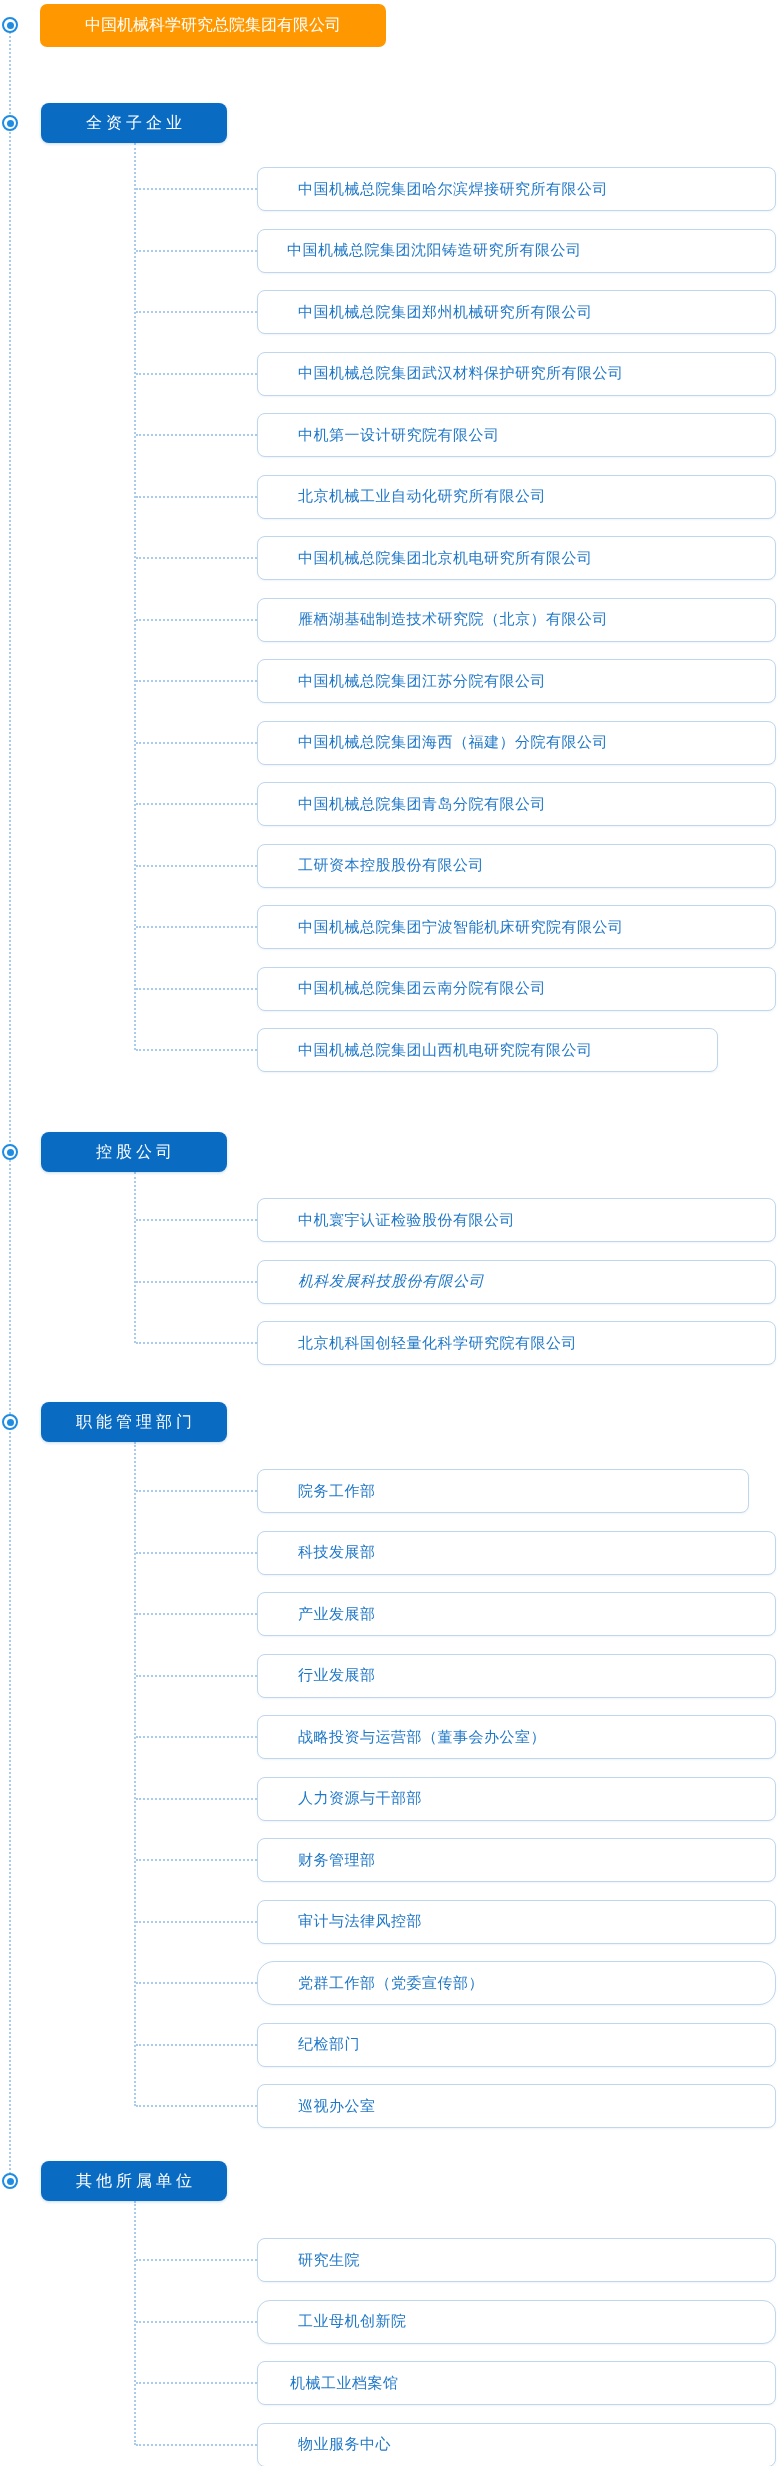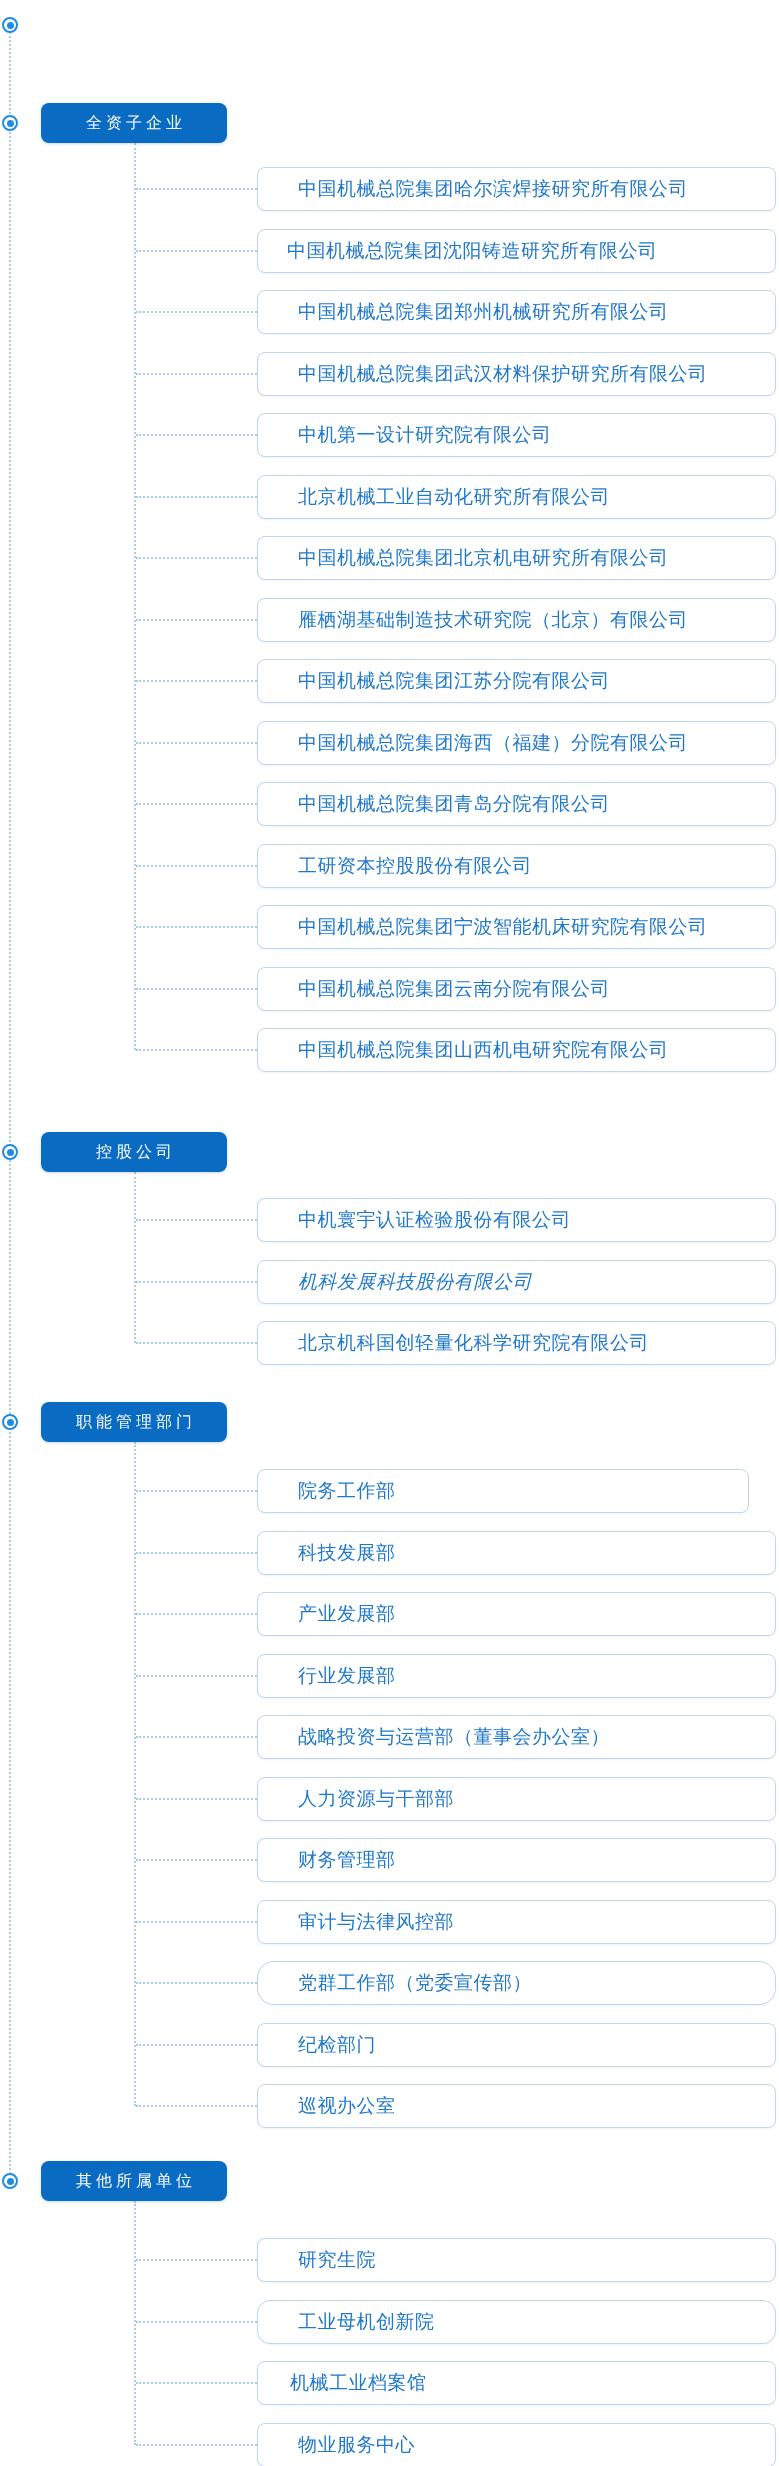--- a/index.html
+++ b/index.html
@@ -54,21 +54,21 @@
     box-shadow:0 1px 3px rgba(10,107,194,0.25);
     z-index:1;
   }
   .item-box{
     position:absolute;
     box-sizing:border-box;
     background:#ffffff;
     border:1px solid var(--item-border,#BFD6EC);
     border-radius:8px;
     color:var(--item-text,#1F78C8);
-    font-size:19px;
+    font-size:15px;
     letter-spacing:0.5px;
     display:flex;align-items:center;
     padding-left:40px;
     white-space:nowrap;
     box-shadow:0 1px 2px rgba(120,160,200,0.12);
     cursor:pointer;
     z-index:1;
   }
   .vline{
     position:absolute;width:0;
@@ -84,20 +84,21 @@
 </head>
 <body>
 
 <div id="org-chart">
   <div class="main-line"></div>
 
   <span class="bullet" style="left:2px;top:17px;">
     <span class="bullet-dot"></span>
   </span>
 
+  <div class="root-box">中国机械科学研究总院集团有限公司</div>
 
   <div id="sections">
       <span class="bullet" style="left: 2px; top: 115px;">
         <span class="bullet-dot"></span>
       </span>
       <div class="section-header" style="left: 41px; top: 103px; width: 186px; height: 40px;">全资子企业</div>
       <div class="vline" style="left: 134px; top: 143px; height: 907px;"></div>
       <div class="hline" style="left: 136px; top: 188px; width: 121px;"></div>
       <div class="item-box" style="left: 257px; top: 167px; width: 519px; height: 44px;">中国机械总院集团哈尔滨焊接研究所有限公司</div>
       <div class="hline" style="left: 136px; top: 249.5px; width: 121px;"></div>
@@ -120,21 +121,21 @@
       <div class="item-box" style="left: 257px; top: 720.5px; width: 519px; height: 44px;">中国机械总院集团海西（福建）分院有限公司</div>
       <div class="hline" style="left: 136px; top: 803px; width: 121px;"></div>
       <div class="item-box" style="left: 257px; top: 782px; width: 519px; height: 44px; border-radius: 8px;">中国机械总院集团青岛分院有限公司</div>
       <div class="hline" style="left: 136px; top: 864.5px; width: 121px;"></div>
       <div class="item-box" style="left: 257px; top: 843.5px; width: 519px; height: 44px;">工研资本控股股份有限公司</div>
       <div class="hline" style="left: 136px; top: 926px; width: 121px;"></div>
       <div class="item-box" style="left: 257px; top: 905px; width: 519px; height: 44px;">中国机械总院集团宁波智能机床研究院有限公司</div>
       <div class="hline" style="left: 136px; top: 987.5px; width: 121px;"></div>
       <div class="item-box" style="left: 257px; top: 966.5px; width: 519px; height: 44px;">中国机械总院集团云南分院有限公司</div>
       <div class="hline" style="left: 136px; top: 1049px; width: 121px;"></div>
-      <div class="item-box" style="left: 257px; top: 1028px; width: 519px; height: 44px;">中国机械总院集团山西机电研究院有限公司</div>
+      <div class="item-box" style="left: 257px; top: 1028px; width: 461px; height: 44px;">中国机械总院集团山西机电研究院有限公司</div>
       <span class="bullet" style="left: 2px; top: 1144px;">
         <span class="bullet-dot"></span>
       </span>
       <div class="section-header" style="left: 41px; top: 1132px; width: 186px; height: 40px;">控股公司</div>
       <div class="vline" style="left: 134px; top: 1172px; height: 171px;"></div>
       <div class="hline" style="left: 136px; top: 1219px; width: 121px;"></div>
       <div class="item-box" style="left: 257px; top: 1198px; width: 519px; height: 44px;">中机寰宇认证检验股份有限公司</div>
       <div class="hline" style="left: 136px; top: 1280.5px; width: 121px;"></div>
       <div class="item-box" style="left: 257px; top: 1259.5px; width: 519px; height: 44px; font-style: italic;">机科发展科技股份有限公司</div>
       <div class="hline" style="left: 136px; top: 1342px; width: 121px;"></div>

